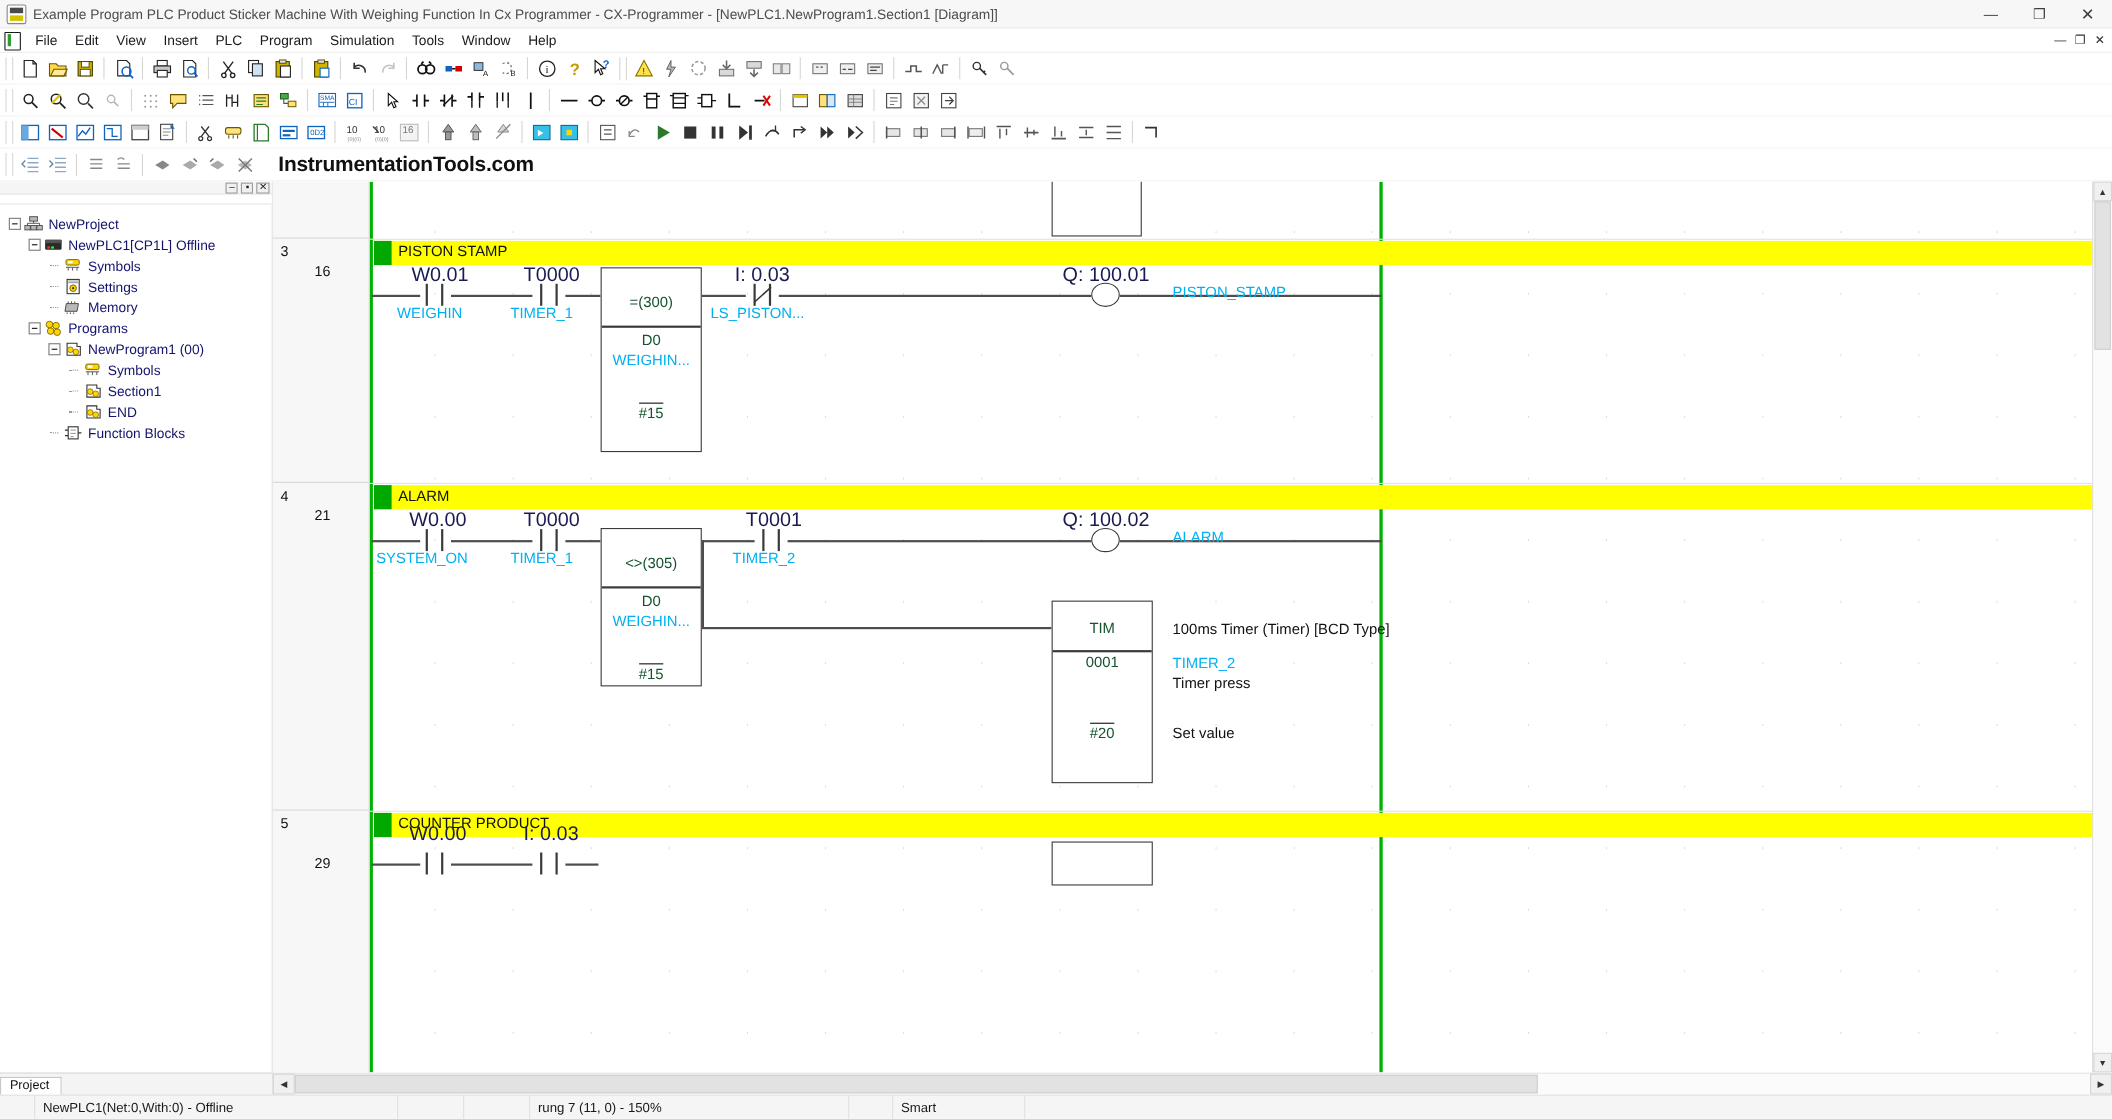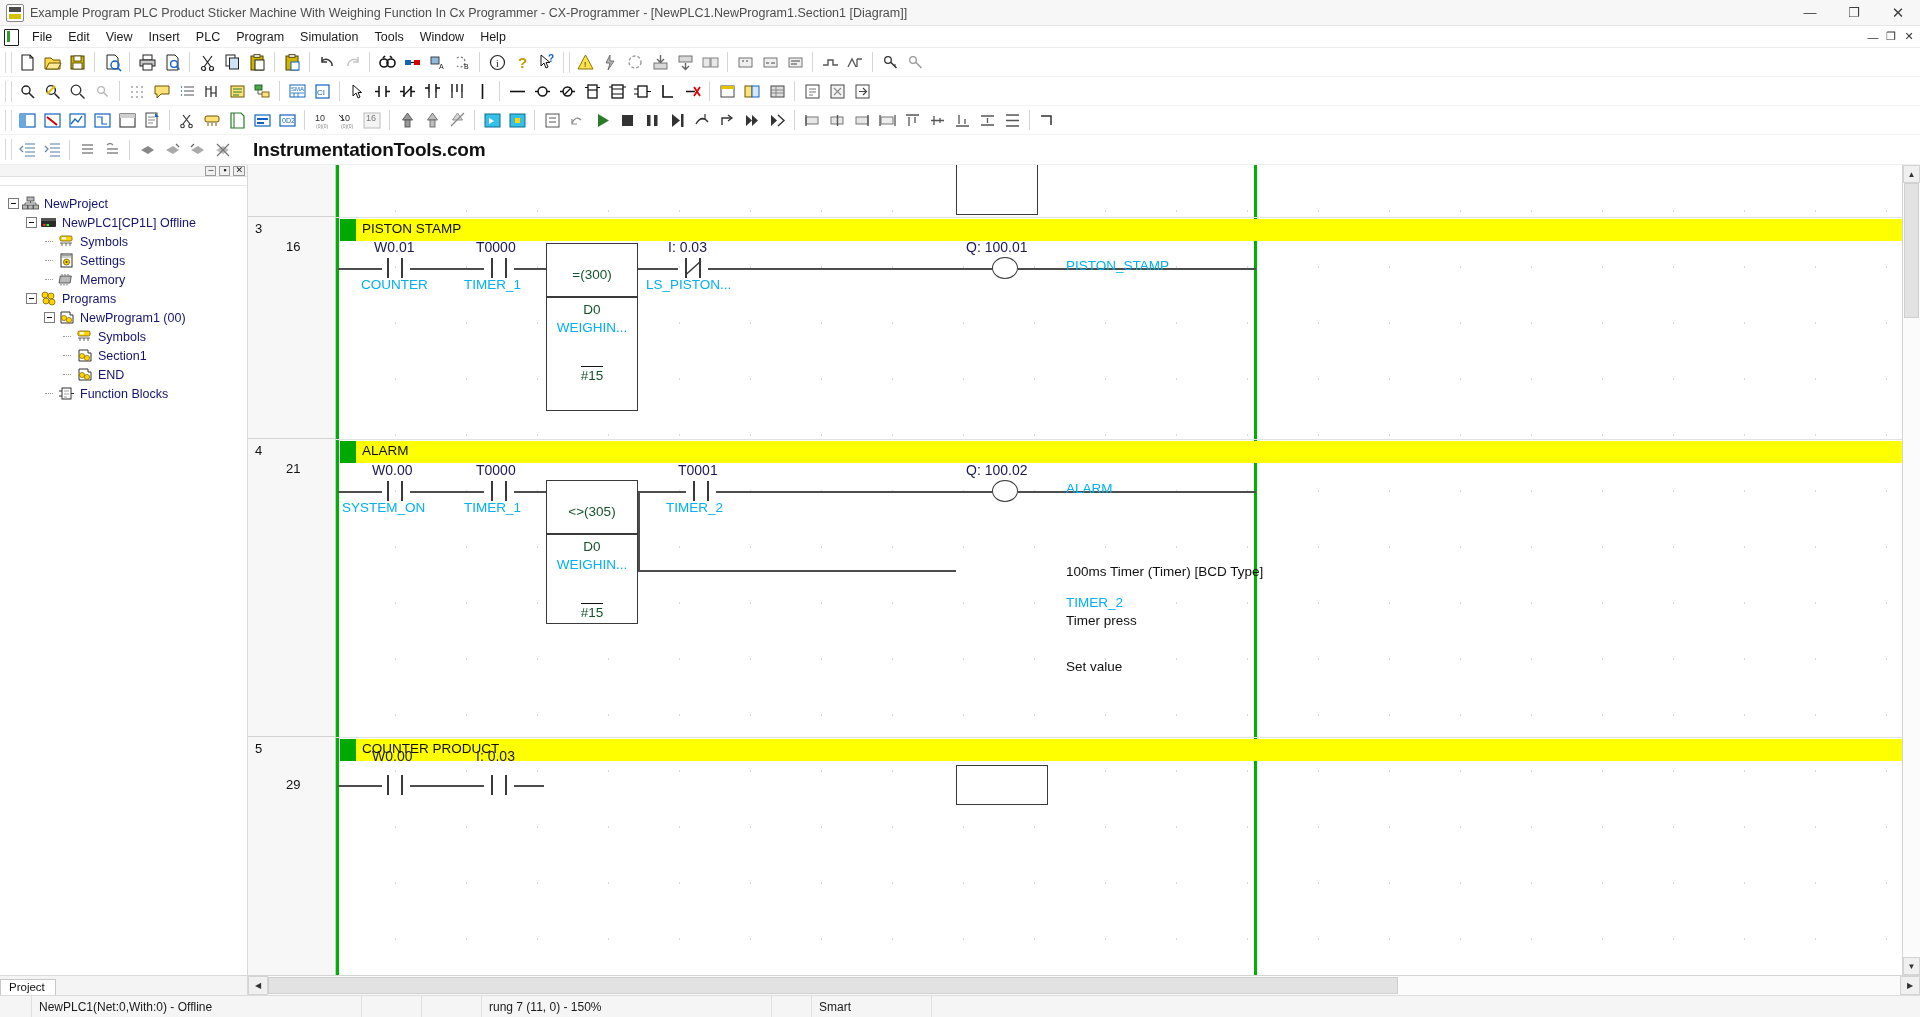--- a/index.html
+++ b/index.html
@@ -122,21 +122,21 @@
   .statusbar { height:22px; min-height:22px; background:#f5f5f5; border-top:1px solid #dcdcdc;
                display:flex; align-items:center; font-size:12px; color:#1a1a1a; }
   .st-cell { height:22px; display:flex; align-items:center; padding:0 7px;
              border-right:1px solid #e0e0e0; white-space:nowrap; }
   .st-first { flex:none; width:880px; border-right:1px solid #e0e0e0; }
   .rungbar { position:absolute; height:22px; background:#ffff00; }
   .rungbar .mark { position:absolute; left:0; top:0; bottom:0; width:16px; background:#00a800; }
   .rungbar .rtext { position:absolute; left:22px; top:2px; font-size:13.5px; color:#111; white-space:nowrap; }
   .wire { position:absolute; background:#4d4d4d; height:1.6px; }
   .wirev { position:absolute; background:#4d4d4d; width:1.6px; }
-  .addr { position:absolute; font-size:14px; color:#1a1a52; white-space:nowrap; }
+  .addr { position:absolute; font-size:18px; color:#1a1a52; white-space:nowrap; }
   .sym  { position:absolute; font-size:13.5px; color:#00b0f0; white-space:nowrap; }
   .cmt  { position:absolute; font-size:13.5px; color:#111; white-space:nowrap; }
   .rungno { position:absolute; font-size:13px; color:#111; }
 
   .contact { position:absolute; width:30px; height:20px; }
   .contact .lb { position:absolute; left:7px; top:0; width:1.8px; height:20px; background:#3a3a3a; }
   .contact .rb { position:absolute; left:21px; top:0; width:1.8px; height:20px; background:#3a3a3a; }
   .contact .slash { position:absolute; left:6px; top:1px; width:19px; height:18px; }
 
   .coil { position:absolute; width:26px; height:22px; border:1.6px solid #3a3a3a;
@@ -1104,21 +1104,21 @@
             <div class="mark"></div>
             <div class="rtext">PISTON STAMP</div>
           </div>
 
           <div class="wire" style="left:2px;top:103px;width:44px;"></div>
           <div class="contact" style="left:44px;top:93px;">
             <div class="lb"></div>
               <div class="rb"></div>
           </div>
           <div class="addr" style="left:38px;top:74px;">W0.01</div>
-          <div class="sym" style="left:25px;top:112px;">COUNTER</div>
+          <div class="sym" style="left:25px;top:112px;">WEIGHIN</div>
 
           <div class="wire" style="left:74px;top:103px;width:74px;"></div>
           <div class="contact" style="left:148px;top:93px;">
             <div class="lb"></div>
               <div class="rb"></div>
           </div>
           <div class="addr" style="left:140px;top:74px;">T0000</div>
           <div class="sym" style="left:128px;top:112px;">TIMER_1</div>
 
           <div class="wire" style="left:178px;top:103px;width:32px;"></div>
@@ -1196,20 +1196,28 @@
 
           <div class="wire" style="left:380px;top:326px;width:276px;"></div>
 
           <div class="coil" style="left:656px;top:315px;"></div>
           <div class="addr" style="left:630px;top:297px;">Q: 100.02</div>
           <div class="wire" style="left:682px;top:326px;width:238px;"></div>
           <div class="sym" style="left:730px;top:316px;">ALARM</div>
 
           <div class="wire" style="left:302px;top:405px;width:318px;"></div>
 
+          <div class="fbox" style="left:620px;top:381px;width:92px;height:166px;">
+            <div class="ftxt" style="top:16px;">TIM</div>
+            <div class="divider" style="top:44px;"></div>
+            <div class="ftxt" style="top:47px;">0001</div>
+            <div class="ftxt" style="top:110px;">
+              <span class="overbar">#20</span>
+            </div>
+          </div>
 
           <div class="cmt" style="left:730px;top:399px;">100ms Timer (Timer) [BCD Type]</div>
           <div class="sym" style="left:730px;top:430px;">TIMER_2</div>
           <div class="cmt" style="left:730px;top:448px;">Timer press</div>
           <div class="cmt" style="left:730px;top:494px;">Set value</div>
 
           <div class="rungbar" style="left:4px;top:574px;width:1590px;">
             <div class="mark"></div>
             <div class="rtext">COUNTER PRODUCT</div>
           </div>

